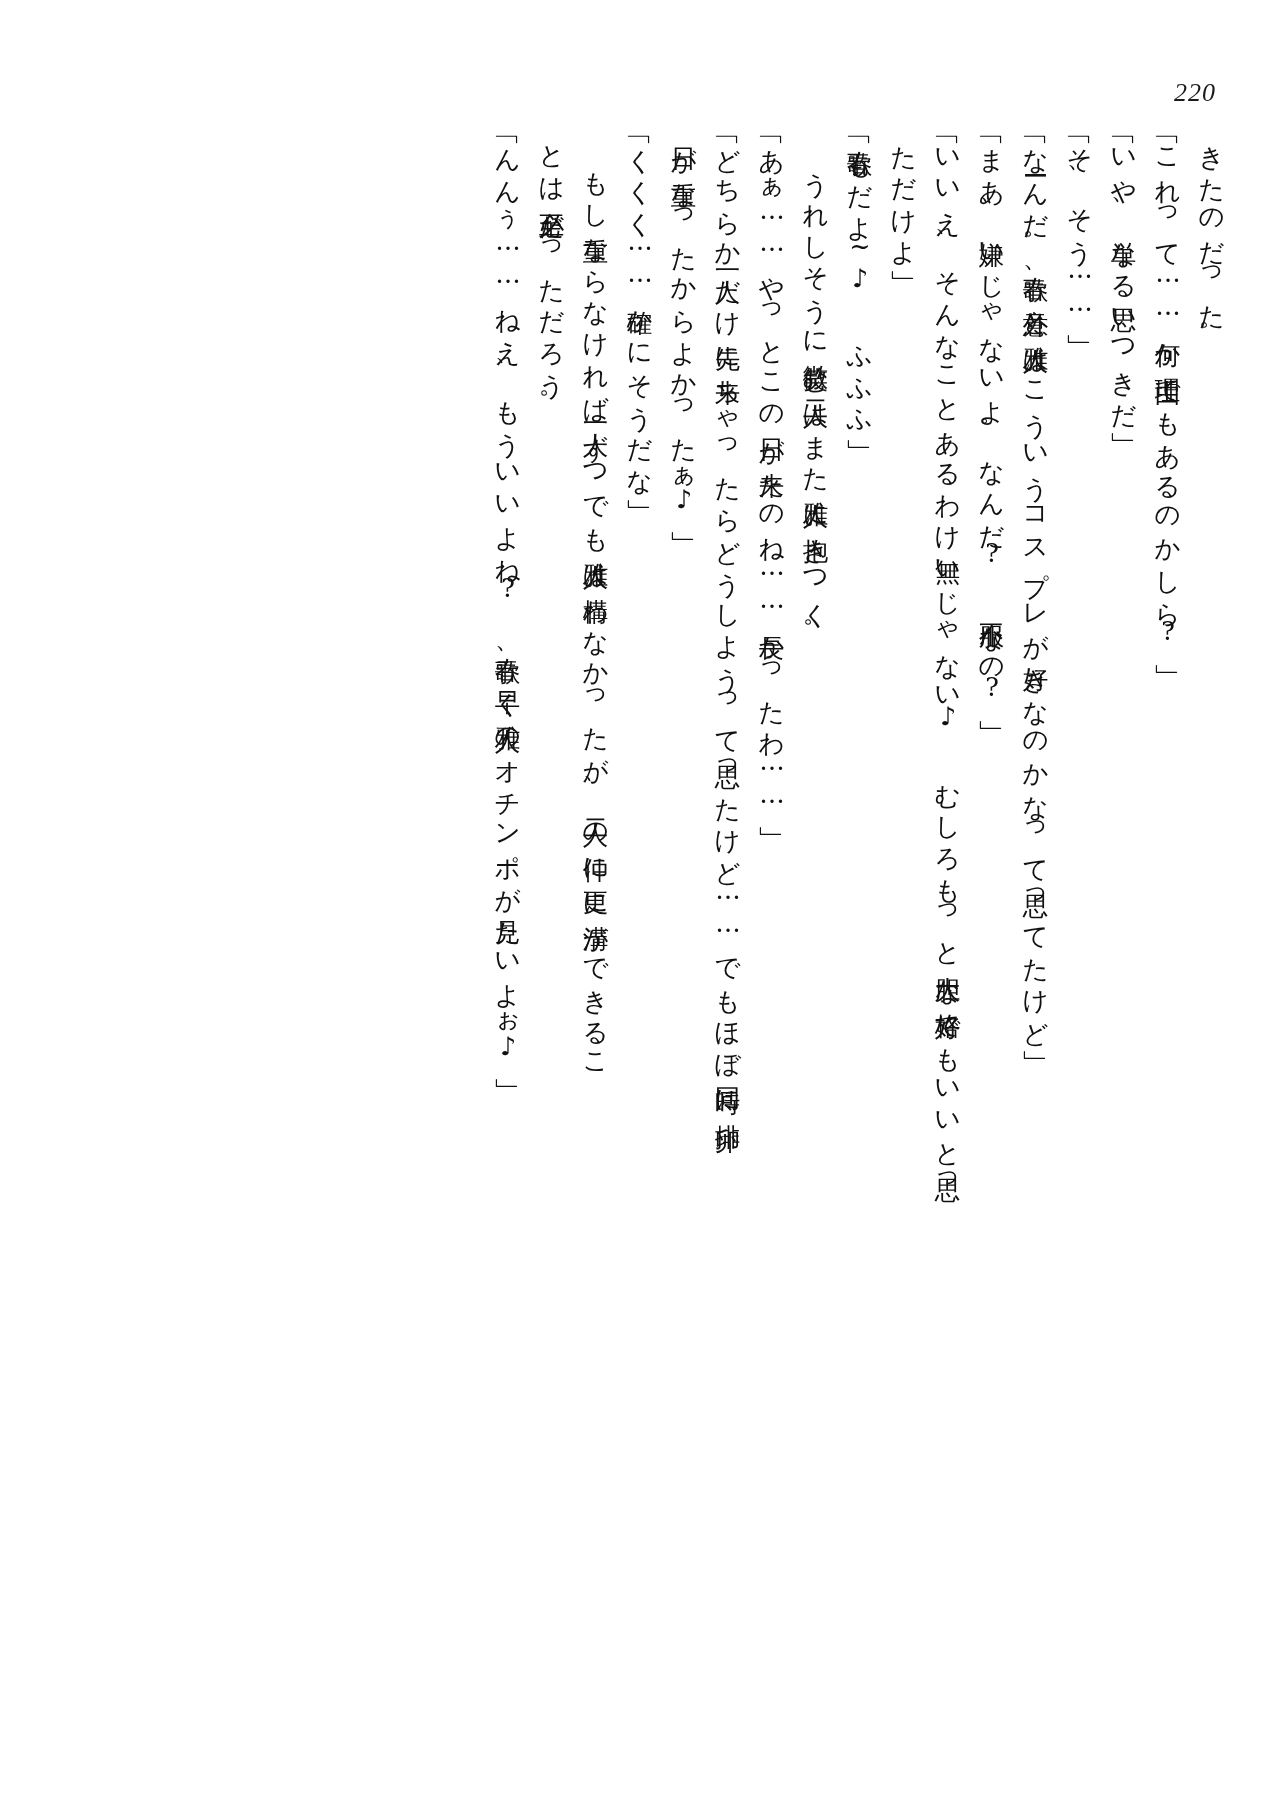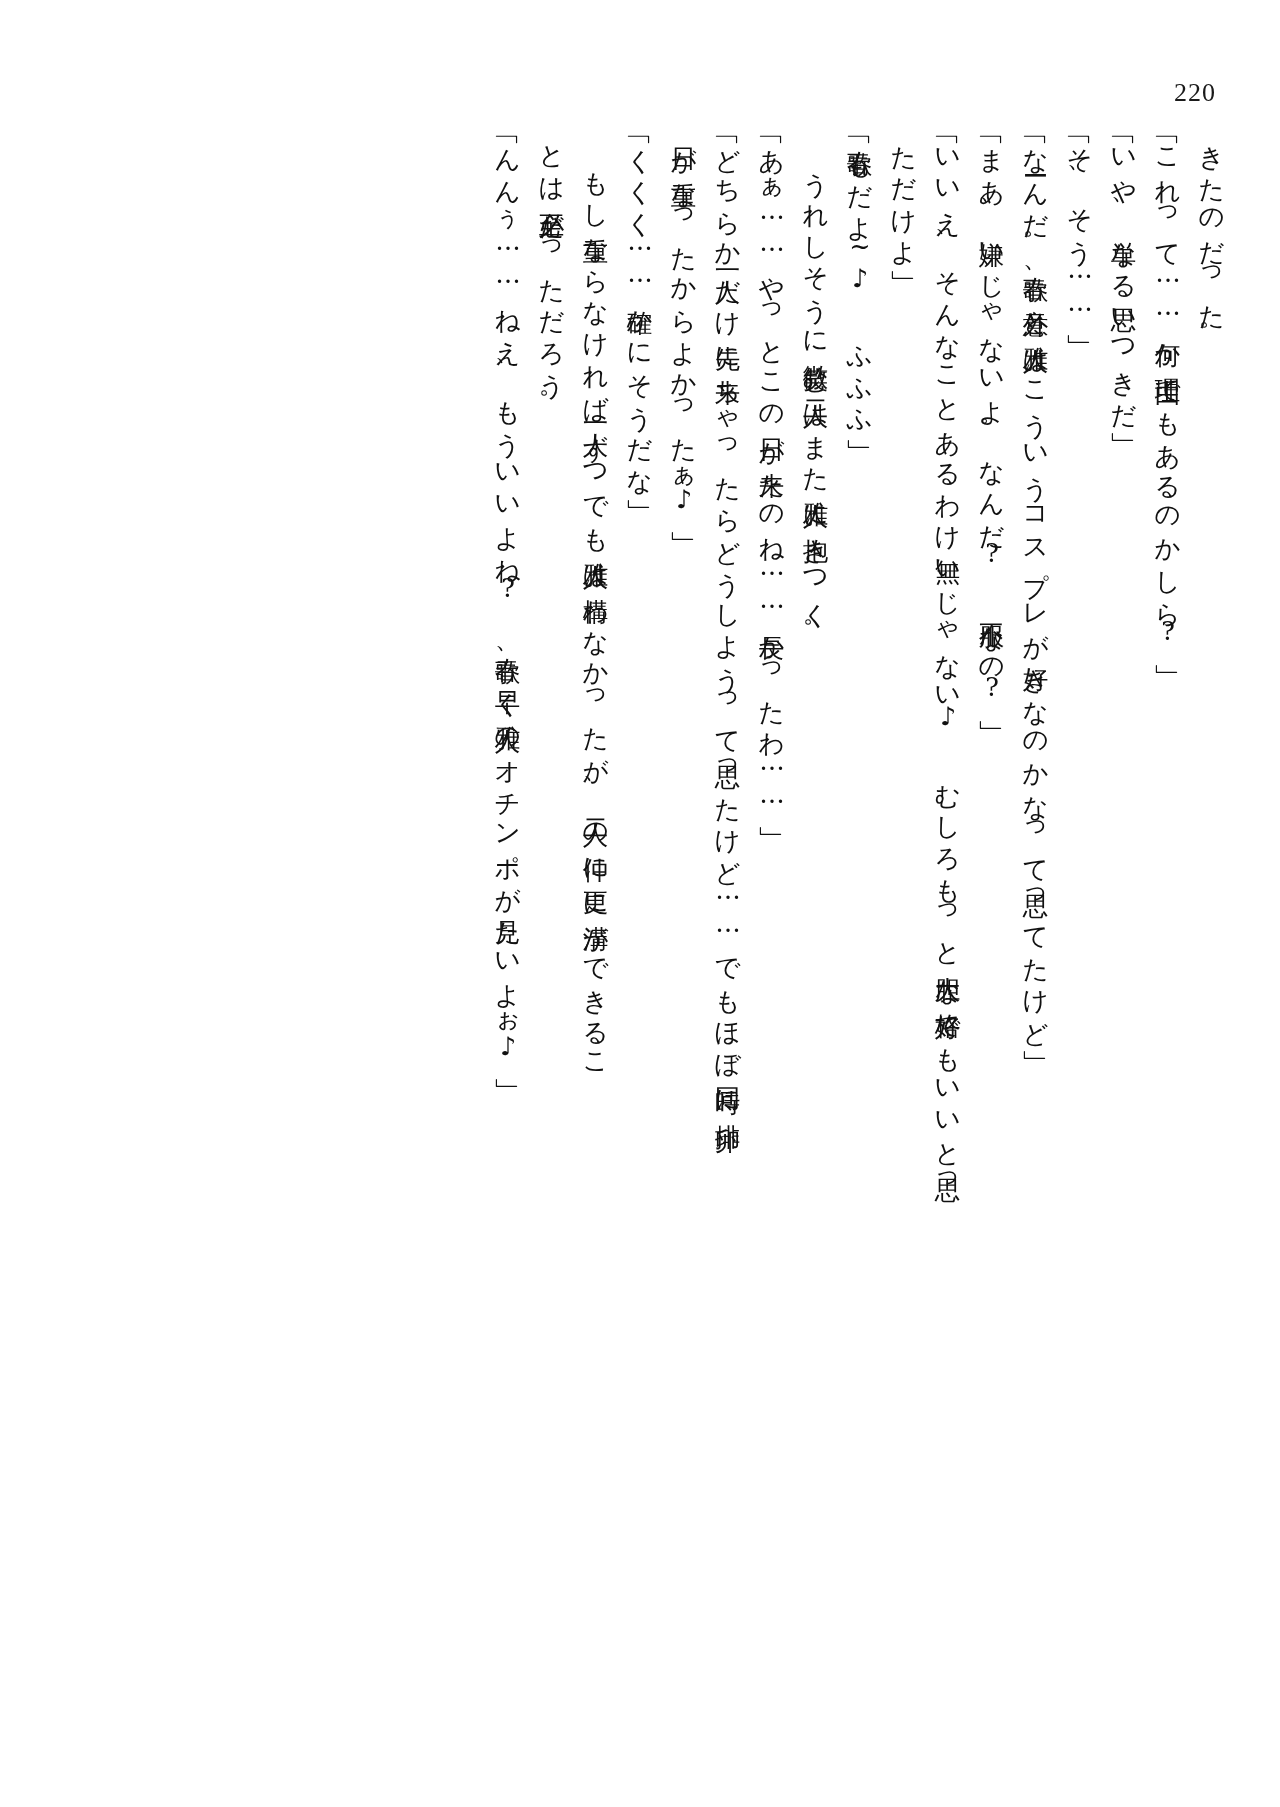--- a/index.html
+++ b/index.html
@@ -22,20 +22,21 @@
     background: #ffffff;
   }
   .page-number {
     position: absolute;
     top: 78px;
     right: 64px;
     font-size: 26px;
     letter-spacing: 1px;
     color: #1a1a1a;
     font-family: "Liberation Serif", "DejaVu Serif", serif;
+    font-style: italic;
   }
   .text-body {
     position: absolute;
     top: 128px;
     right: 56px;
     left: 110px;
     height: 1510px;
     display: flex;
     flex-direction: row-reverse;
     flex-wrap: wrap;

